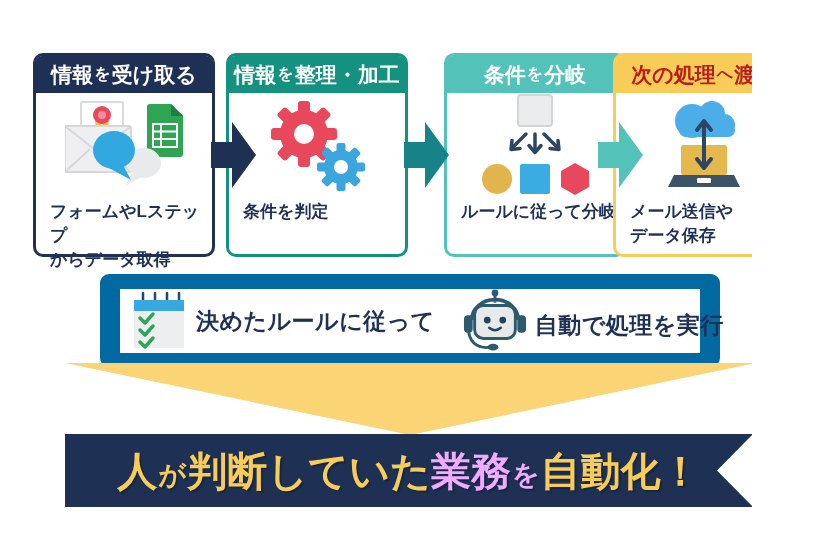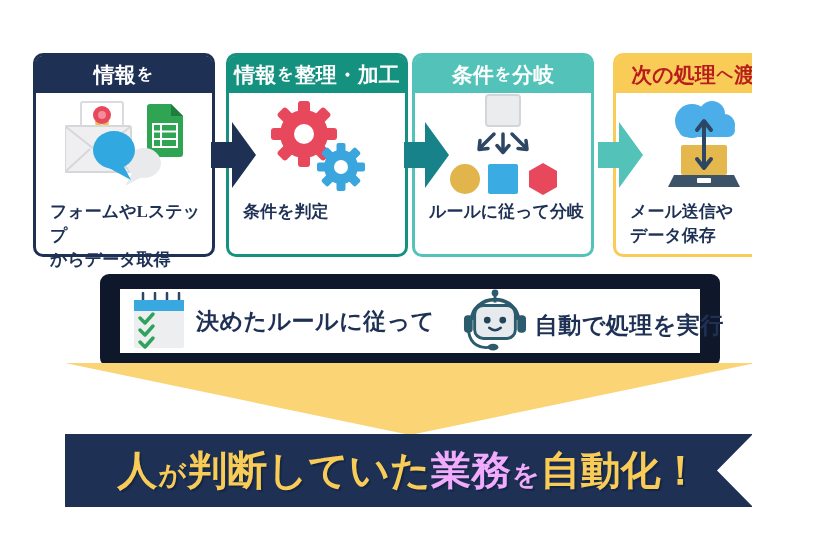--- a/index.html
+++ b/index.html
@@ -1,28 +1,28 @@
 <!DOCTYPE html>
 <html><head>
 <meta charset="utf-8">
 <style>
   * { margin:0; padding:0; box-sizing:border-box; }
   body { background:#ffffff; }
   .canvas {
     position:relative; width:752px; height:546px; background:#ffffff;
-    font-family:Liberation Serif, serif; overflow:hidden;border-radius:17px;
+    font-family:Liberation Sans, sans-serif; overflow:hidden;border-radius:17px;
   }
   
   .card {
     position:absolute; top:53px; width:182px; height:204px;
     background:#ffffff; border:3px solid; border-radius:10px;
   }
   .card-1 { left:33px;  border-color:#1E3155; }
   .card-2 { left:226px; border-color:#14917F; }
-  .card-3 { left:412px; border-color:#53C3BA; }
+  .card-3 { left:444px; border-color:#53C3BA; }
   .card-4 { left:613px; border-color:#F9CC58; }
   .card-header {
     position:absolute; top:0; left:0; right:0; height:37px;
     border-radius:6px 6px 0 0; display:flex; align-items:center; justify-content:center;
     font-weight:bold; color:#ffffff; white-space:nowrap;
   }
   .card-1 .card-header { background:#1E3155; }
   .card-2 .card-header { background:#14917F; }
   .card-3 .card-header { background:#53C3BA; }
   .card-4 .card-header { background:#F9CC58; color:#b91c1c; }
@@ -35,21 +35,21 @@
   .card-caption {
     position:absolute; top:144px; left:14px; right:6px;
     font-size:17px; font-weight:bold; color:#1E3155; line-height:1.42;
   }
   
   .flow-arrow { position:absolute; top:116px; }
   .fa-1 { left:211px; } .fa-2 { left:404px; } .fa-3 { left:598px; }
   
   .mid-band {
     position:absolute; left:100px; top:274px; width:620px; height:93px;
-    background:#0f172a; border-radius:9px;
+    background:#0369a1; border-radius:9px;
   }
   .mid-inner {
     position:absolute; left:20px; right:20px; top:15px; bottom:14px;
     background:#ffffff; display:flex; align-items:center;
   }
   .mid-checklist { margin-left:12px; flex:none; }
   .mid-text { font-size:23px; font-weight:bold; color:#1E3155; letter-spacing:0.5px; white-space:nowrap; }
   .mid-text-left { margin-left:10px; }
   .mid-robot { margin-left:22px; flex:none; }
   .mid-text-right { margin-left:2px;margin-top:9px; }
@@ -70,20 +70,21 @@
 </style>
 </head>
 <body>
 
 <div class="canvas">
 
   <div class="card card-1">
     <div class="card-header">
       <span class="hp-lg">情報</span>
         <span class="hp-sm">を</span>
+        <span class="hp-lg">受け取る</span>
     </div>
     <div class="card-iconzone">
       <svg width="118" height="92" viewBox="0 0 118 92">
         <g>
           <rect x="16" y="2" width="42" height="54" rx="2" fill="#FFFFFF" stroke="#DADBDE" stroke-width="2"></rect>
           <polygon points="30,21 37,23 32,37" fill="#EFC24D"></polygon>
           <polygon points="44,21 37,23 42,37" fill="#EFC24D"></polygon>
           <circle cx="37" cy="15" r="9" fill="#E8485C"></circle>
           <circle cx="37" cy="15" r="4" fill="#F58C9B"></circle>
         </g>

